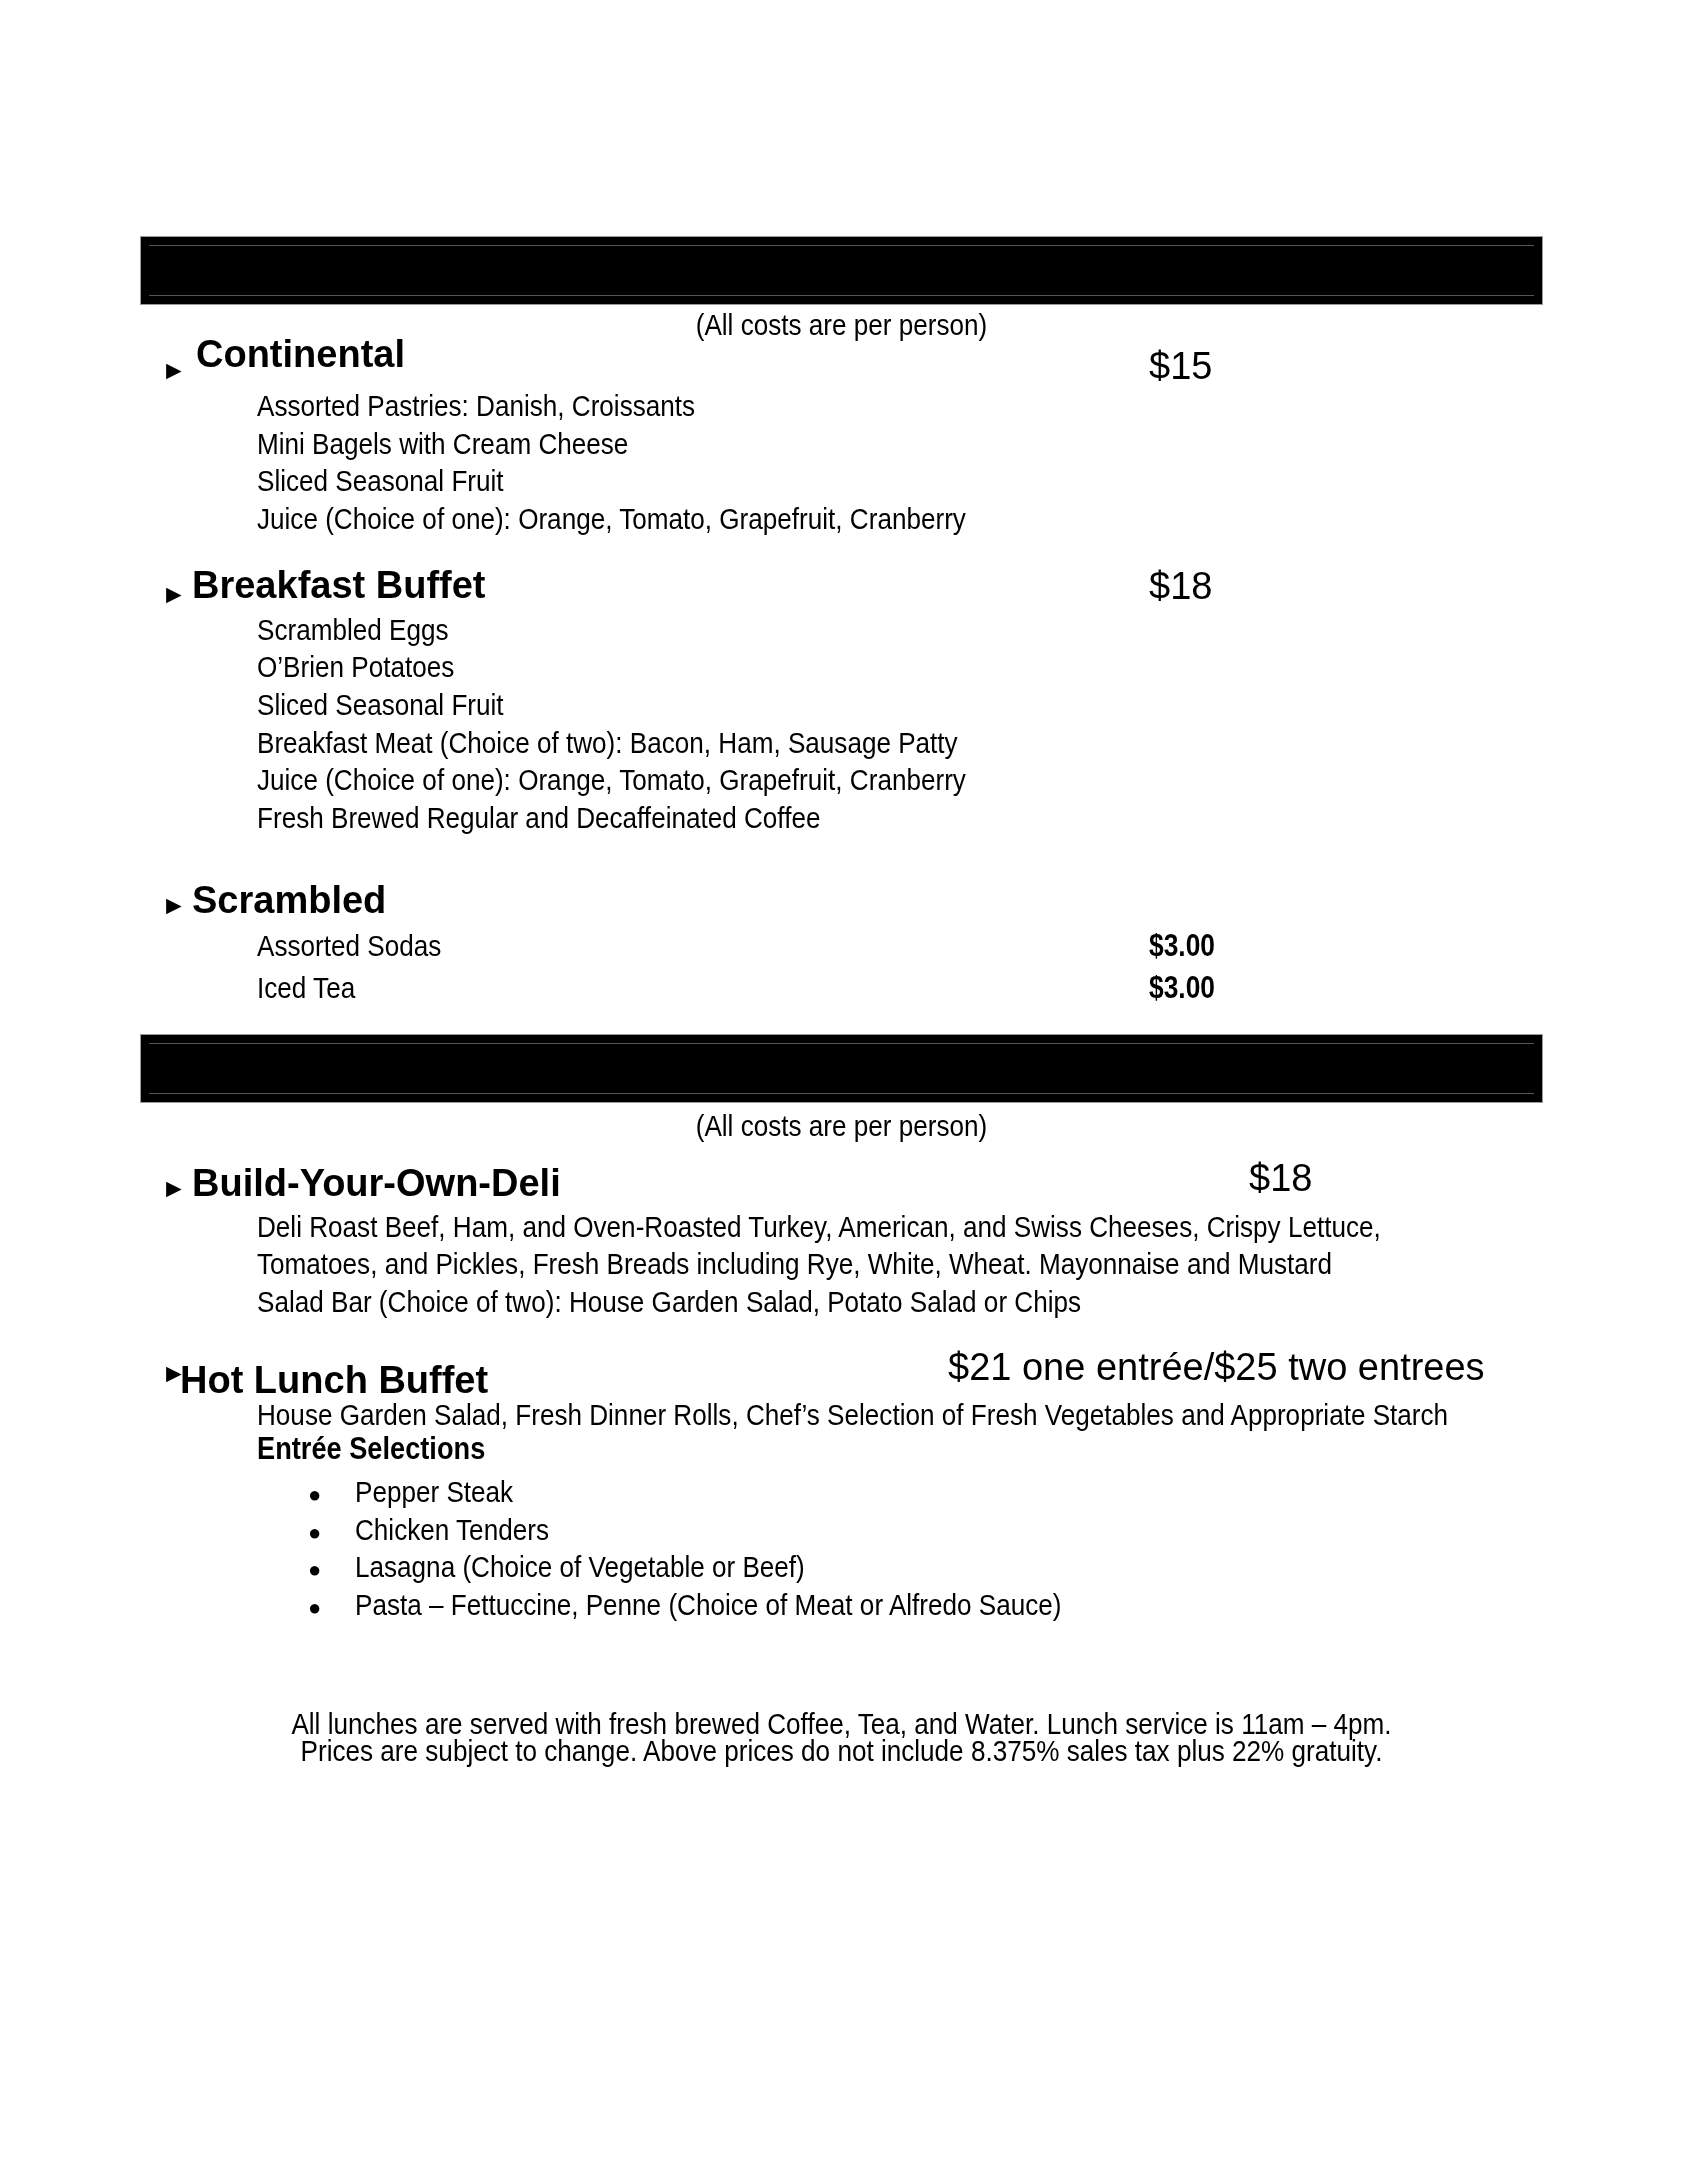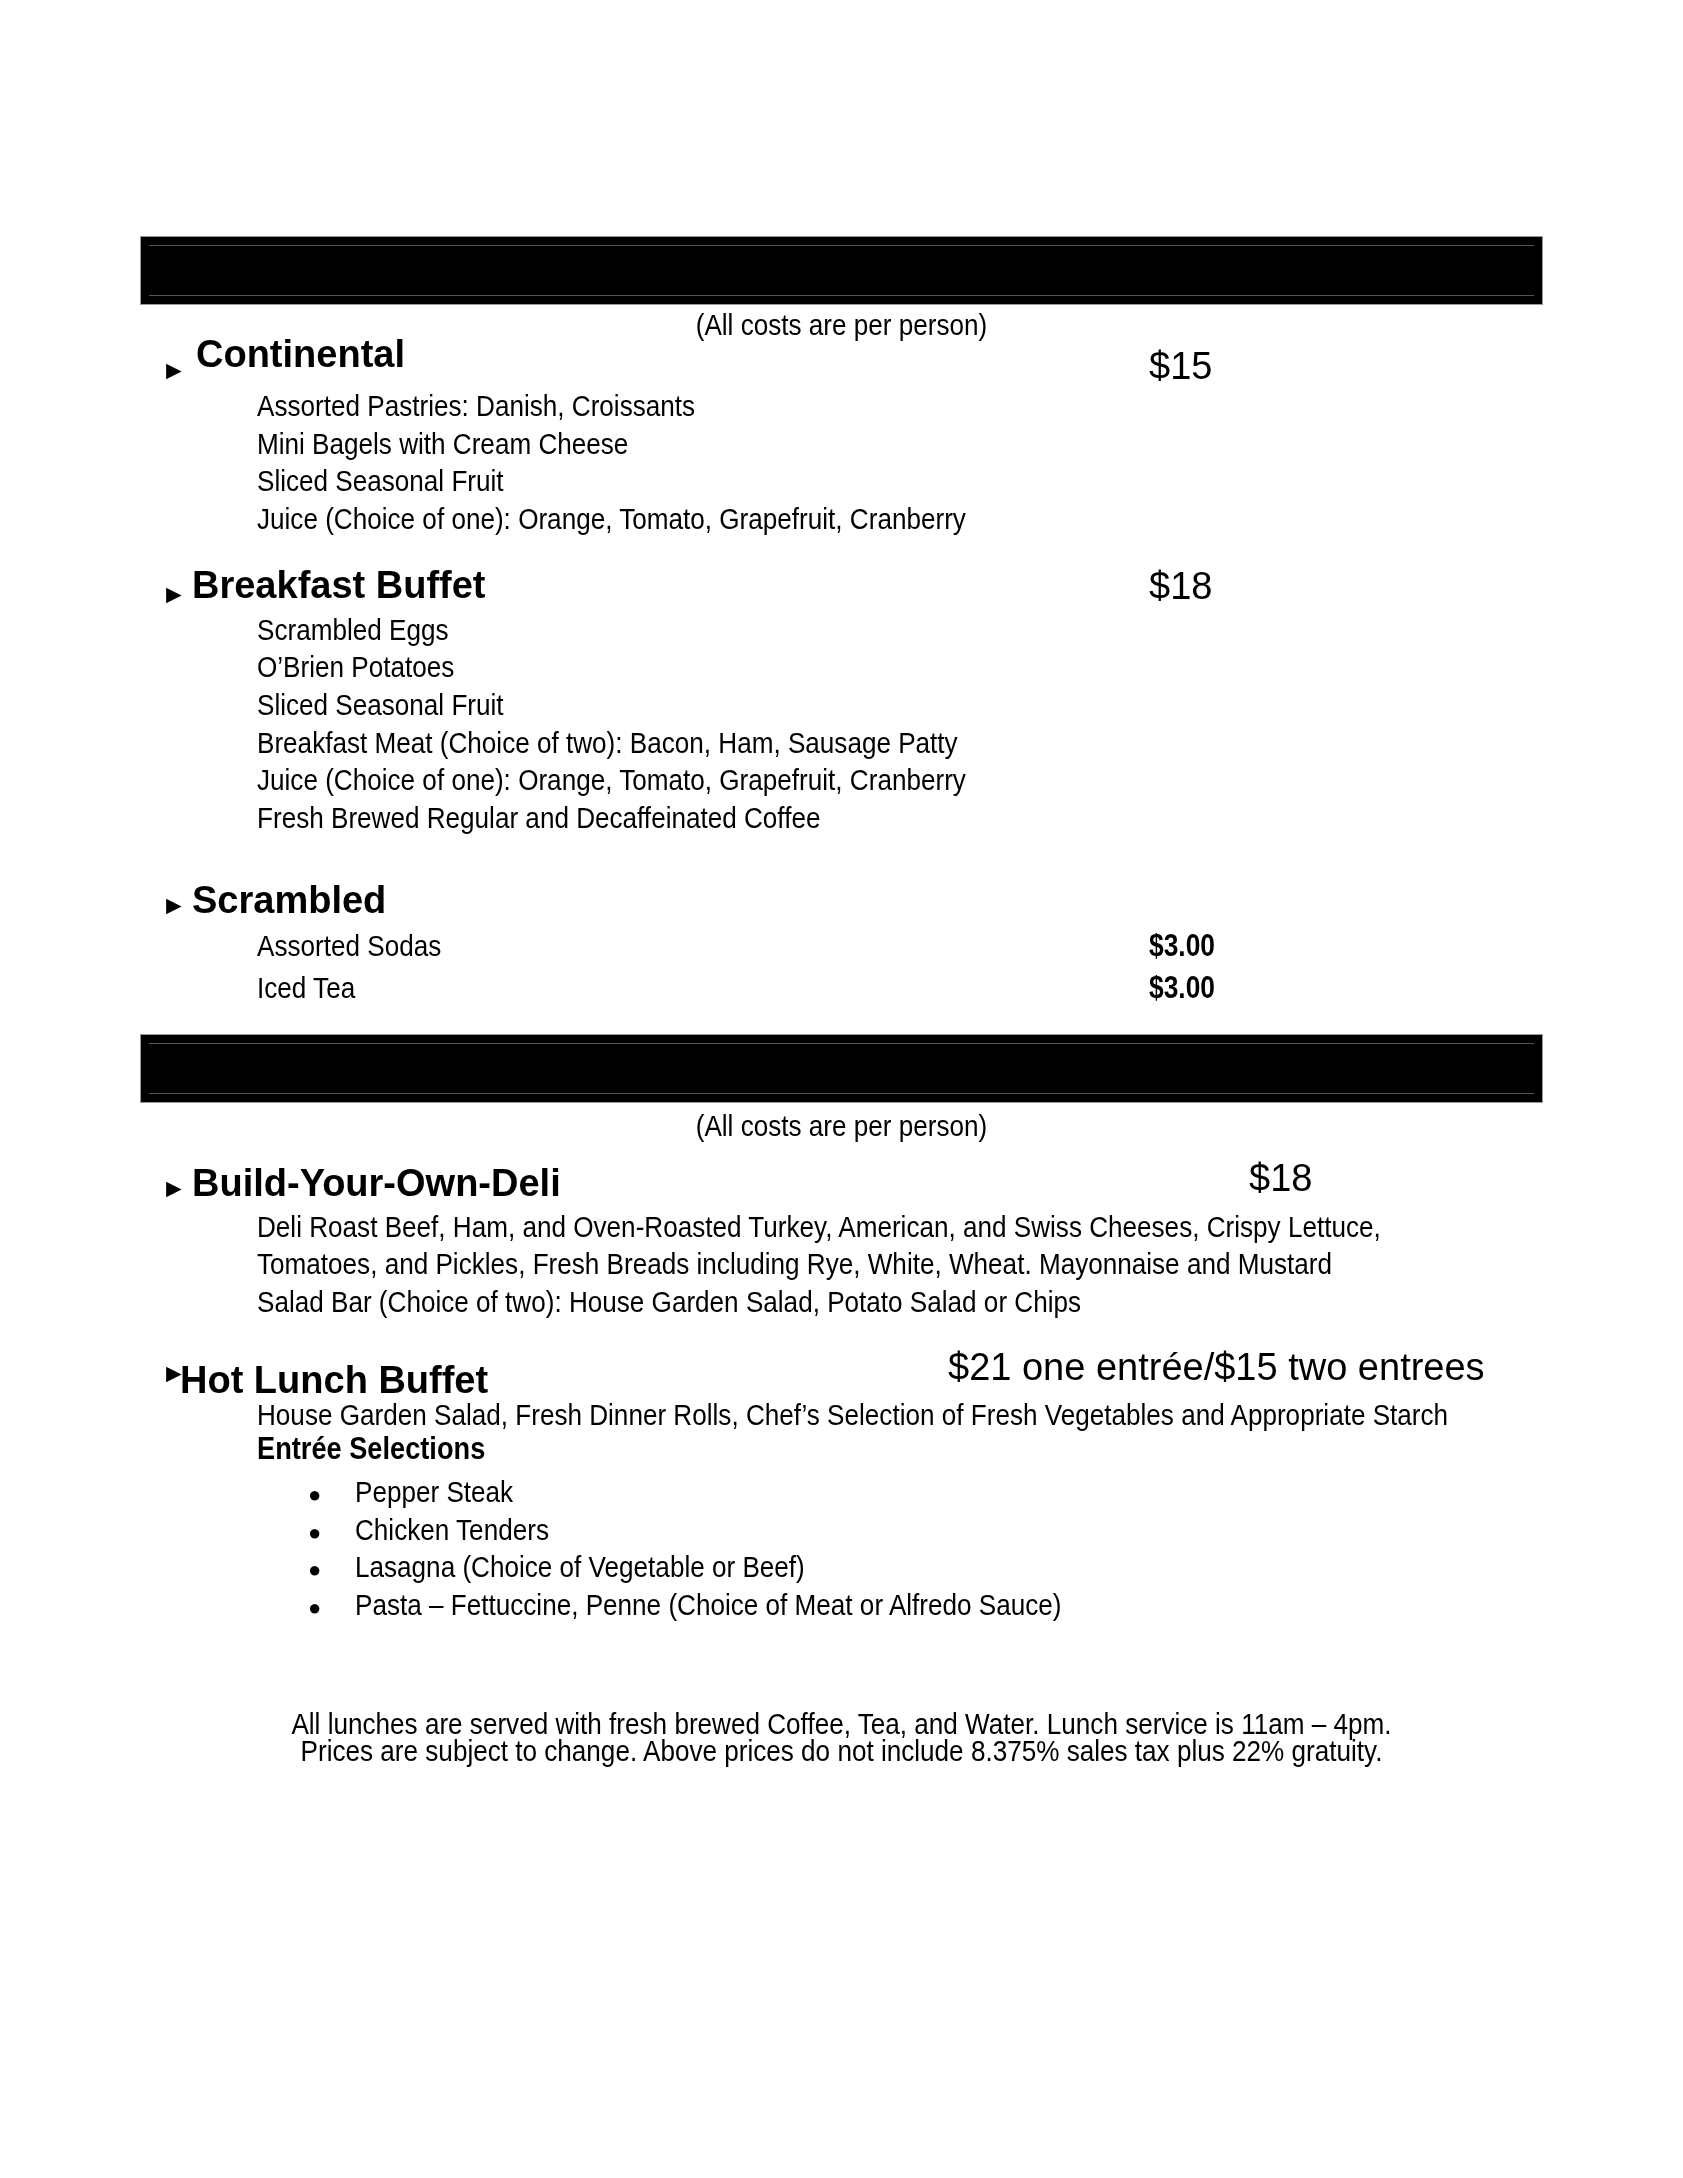--- a/index.html
+++ b/index.html
@@ -62,21 +62,21 @@
 
 <span class="abs tri" style="left:161px; top:1175px;">►</span>
 <span class="abs heading" style="left:192px; top:1164px;">Build-Your-Own-Deli</span>
 <span class="abs price-big" style="left:1249px; top:1159px;">$18</span>
 <span class="abs body" style="left:257px; top:1213px;">Deli Roast Beef, Ham, and Oven-Roasted Turkey, American, and Swiss Cheeses, Crispy Lettuce,</span>
 <span class="abs body" style="left:257px; top:1250px;">Tomatoes, and Pickles, Fresh Breads including Rye, White, Wheat.  Mayonnaise and Mustard</span>
 <span class="abs body" style="left:257px; top:1288px;">Salad Bar (Choice of two): House Garden Salad, Potato Salad or Chips</span>
 
 <span class="abs tri" style="left:161px; top:1360px;">►</span>
 <span class="abs heading" style="left:180px; top:1349px;margin-top:12px;">Hot Lunch Buffet</span>
-<span class="abs price-big" style="left:948px; top:1348px;">$21 one entrée/$15 two entrees</span>
+<span class="abs price-big" style="left:948px; top:1348px;">$21 one entrée/$25 two entrees</span>
 <span class="abs body" style="left:257px; top:1401px;">House Garden Salad, Fresh Dinner Rolls, Chef’s Selection of Fresh Vegetables and Appropriate Starch</span>
 <span class="abs subhead" style="left:257px; top:1432px;">Entrée Selections</span>
 
 <span class="abs bullet" style="left:308px; top:1484px;">●</span>
 <span class="abs body" style="left:355px; top:1478px;">Pepper Steak</span>
 <span class="abs bullet" style="left:308px; top:1522px;">●</span>
 <span class="abs body" style="left:355px; top:1516px;">Chicken Tenders</span>
 <span class="abs bullet" style="left:308px; top:1559px;">●</span>
 <span class="abs body" style="left:355px; top:1553px;">Lasagna (Choice of Vegetable or Beef)</span>
 <span class="abs bullet" style="left:308px; top:1597px;">●</span>

